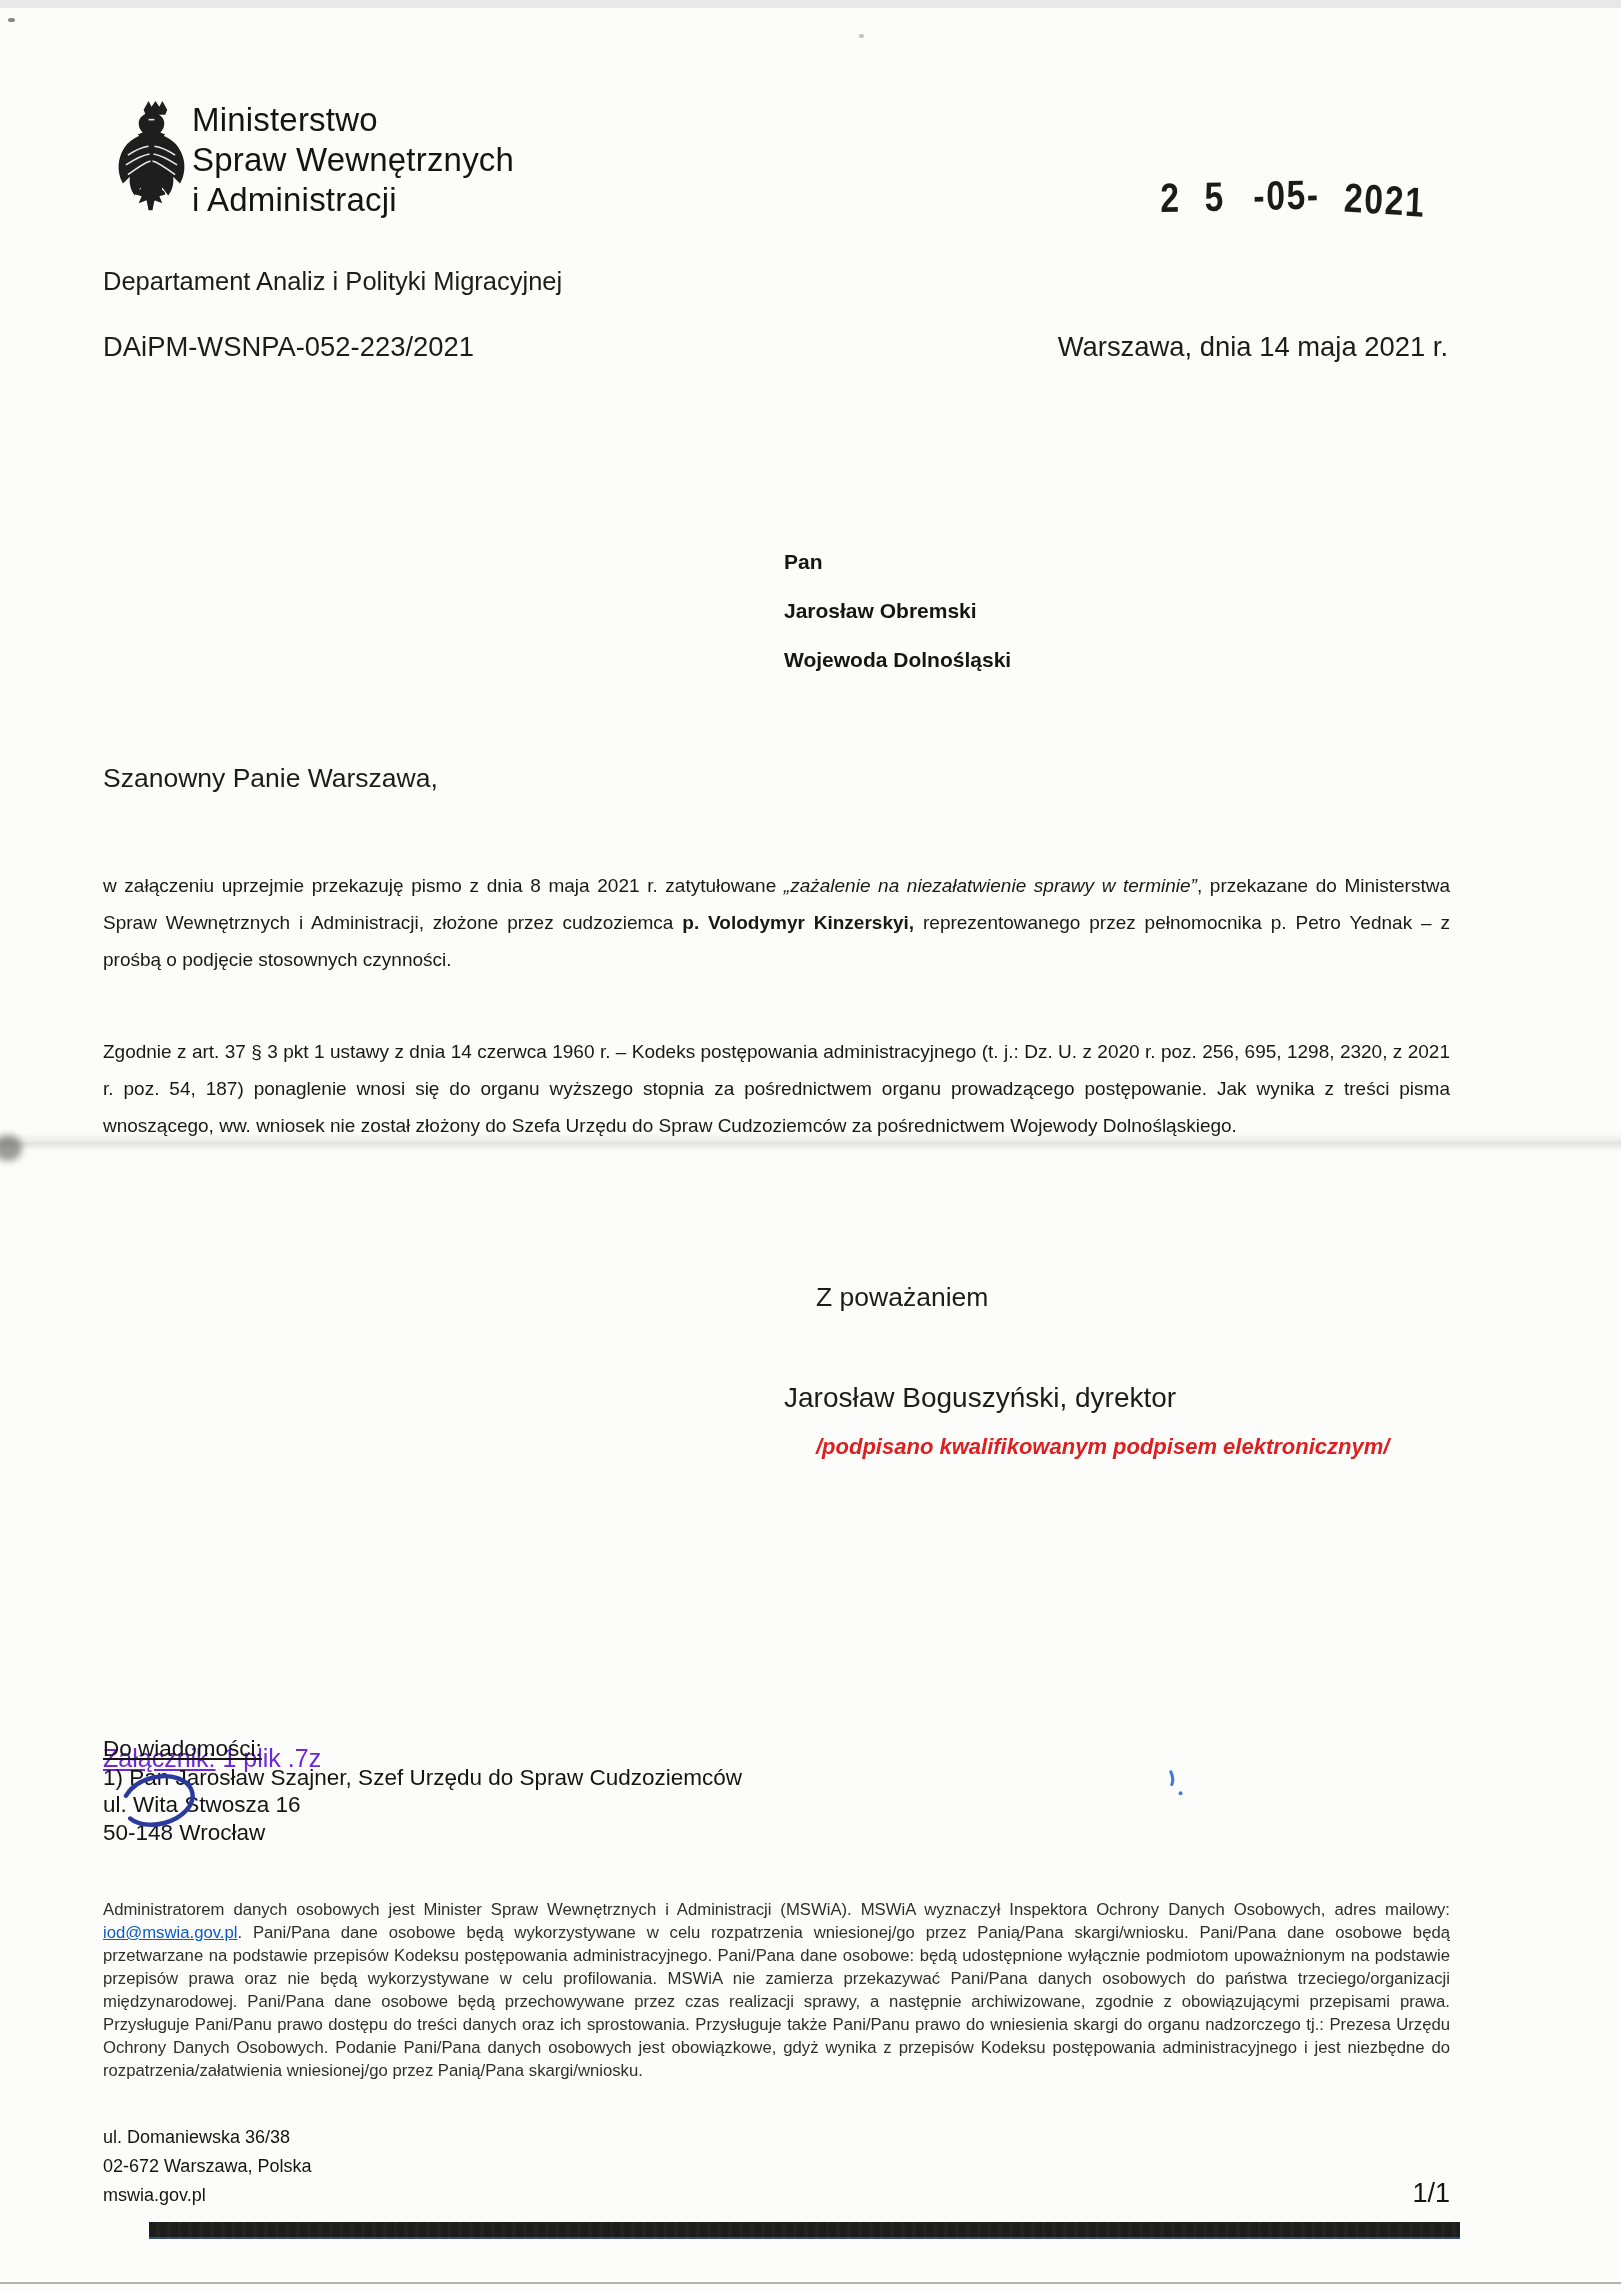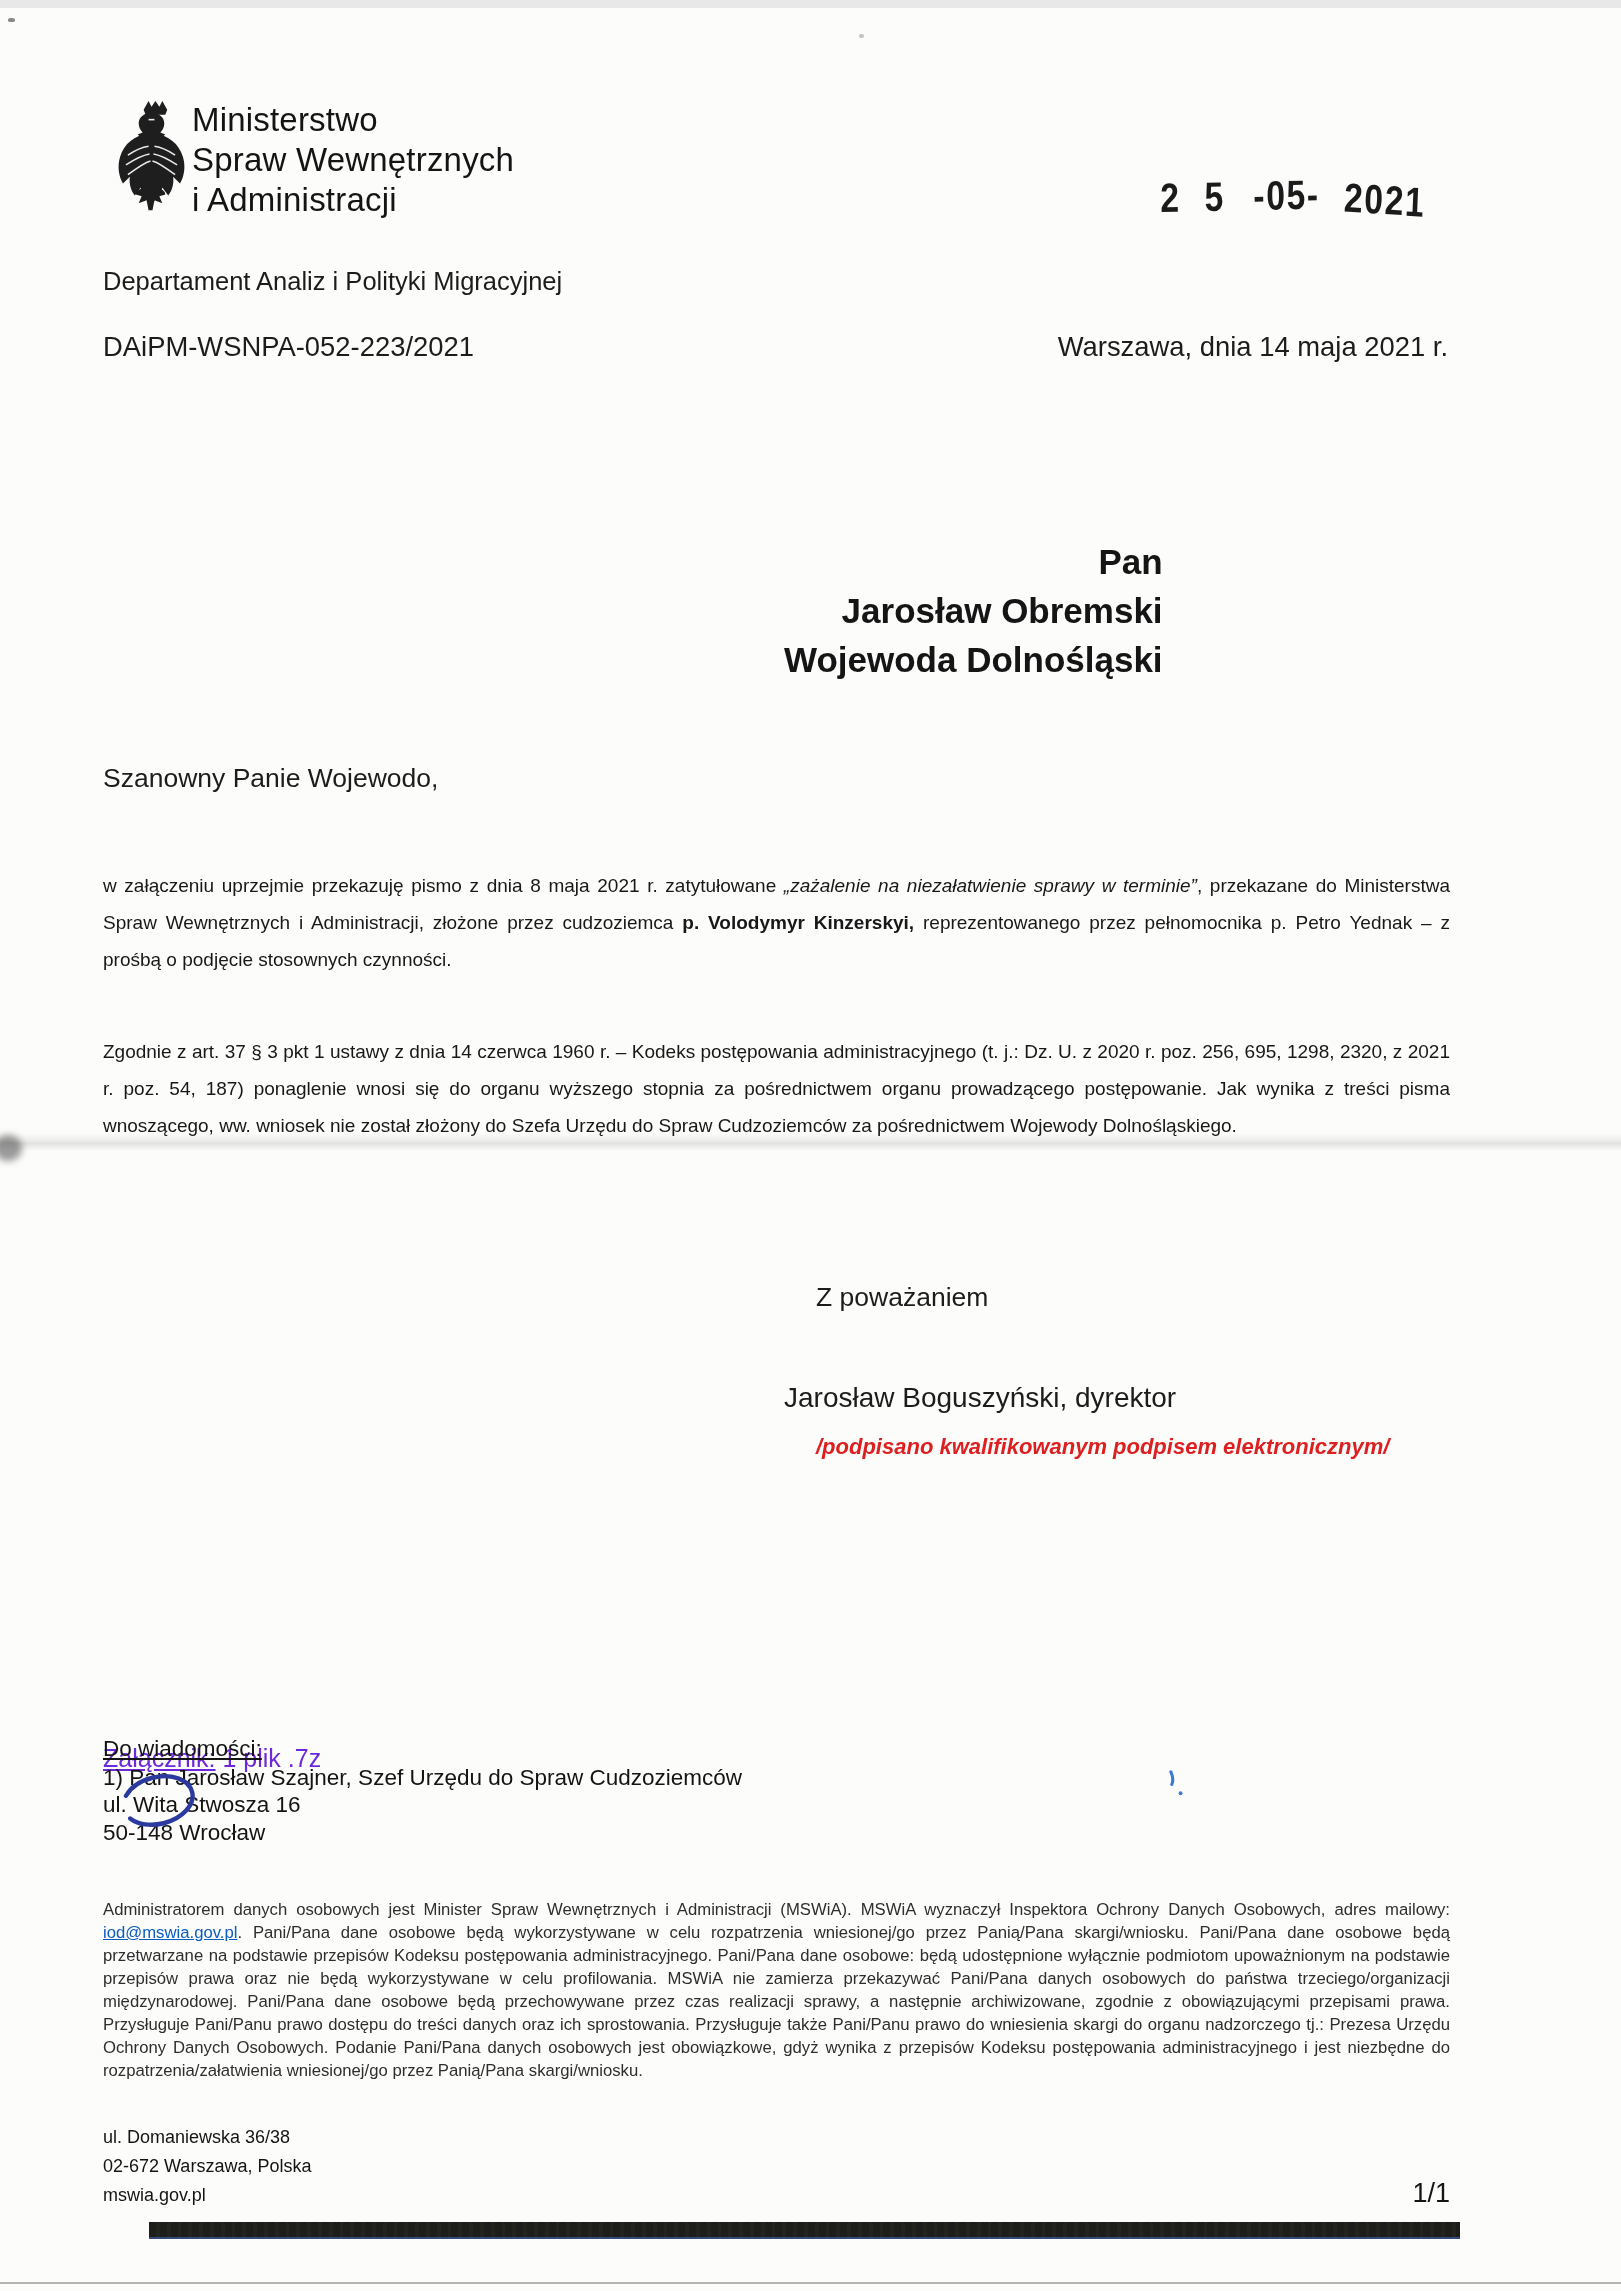--- a/index.html
+++ b/index.html
@@ -29,21 +29,21 @@
   }
   .stamp .s-day { letter-spacing: 9.8px; margin-right: 13.7px; }
   .stamp .s-month { margin-right: 15.7px; }
   .stamp .s-year { display: inline-block; transform: translateY(6.9px) rotate(4deg); }
 
   .department { left: 103px; top: 259px; font-size: 25.5px; }
   .reference  { left: 103px; top: 323px; font-size: 27.4px; }
   .place-date { right: 173px; top: 323px; font-size: 27.4px; }
 
   
-  .recipient { left: 784px; top: 529px; font-size: 35px; font-weight: 700; line-height: 49px; color: #151515; text-align: right; }
+  .recipient { left: 784px; top: 529px; font-size: 21px; font-weight: 700; line-height: 49px; color: #151515; }
 
   
   .salutation { left: 103px; top: 755px; font-size: 26.5px; }
   .para {
     left: 103px; width: 1347px;
     font-size: 19px; line-height: 37px;
     text-align: justify; color: #181818;
   }
   .p1 { top: 859px; }
   .p2 { top: 1025px; }
@@ -139,21 +139,21 @@
   <div class="abs department">Departament Analiz i Polityki Migracyjnej</div>
   <div class="abs reference">DAiPM-WSNPA-052-223/2021</div>
   <div class="abs place-date">Warszawa, dnia 14 maja 2021 r.</div>
 
   <div class="abs recipient">
     <div>Pan</div>
     <div>Jarosław Obremski</div>
     <div>Wojewoda Dolnośląski</div>
   </div>
 
-  <div class="abs salutation">Szanowny Panie Wojewodo,</div>
+  <div class="abs salutation">Szanowny Panie Warszawa,</div>
 
   <div class="abs para p1">
     <span>w załączeniu uprzejmie przekazuję pismo z dnia 8 maja 2021 r. zatytułowane </span><span class="run-italic">„zażalenie na niezałatwienie sprawy w terminie”</span><span>, przekazane do Ministerstwa Spraw Wewnętrznych i Administracji, złożone przez cudzoziemca </span><span class="run-bold">p. Volodymyr Kinzerskyi,</span><span> reprezentowanego przez pełnomocnika p. Petro Yednak – z prośbą o podjęcie stosownych czynności.</span>
   </div>
 
   <div class="abs para p2">Zgodnie z art. 37 § 3 pkt 1 ustawy z dnia 14 czerwca 1960 r. – Kodeks postępowania administracyjnego (t. j.: Dz. U. z 2020 r. poz. 256, 695, 1298, 2320, z 2021 r. poz. 54, 187) ponaglenie wnosi się do organu wyższego stopnia za pośrednictwem organu prowadzącego postępowanie. Jak wynika z treści pisma wnoszącego, ww. wniosek nie został złożony do Szefa Urzędu do Spraw Cudzoziemców za pośrednictwem Wojewody Dolnośląskiego.</div>
 
   <div class="abs valediction">Z poważaniem</div>
   <div class="abs signer">Jarosław Boguszyński, dyrektor</div>
   <div class="abs esign-note">/podpisano kwalifikowanym podpisem elektronicznym/</div>

